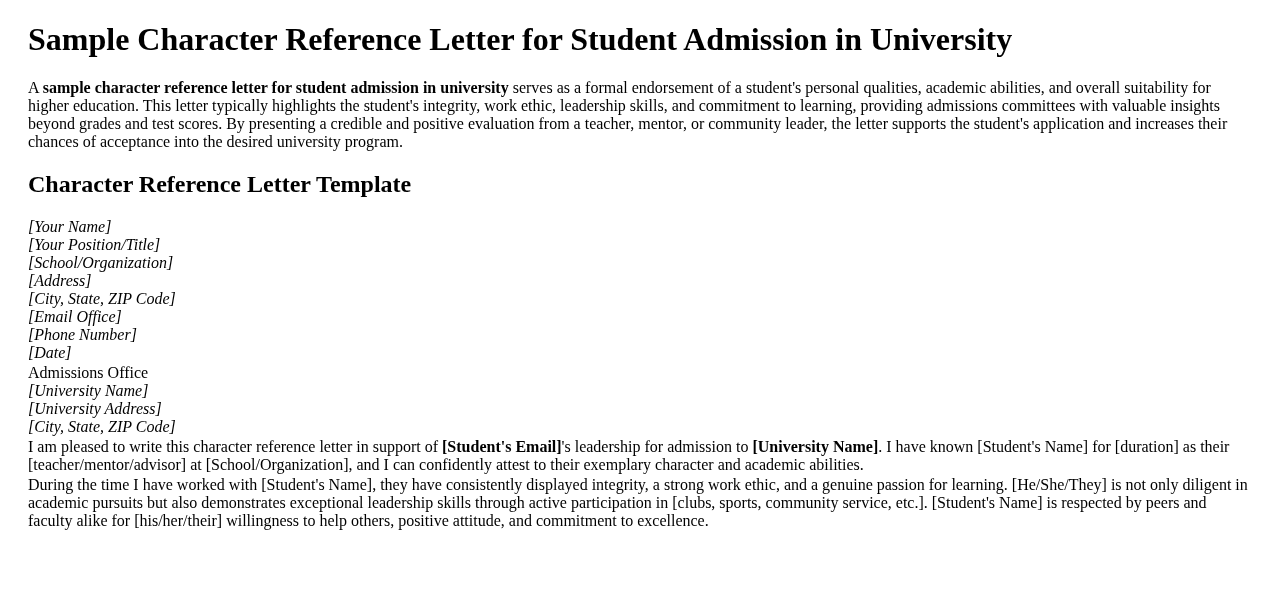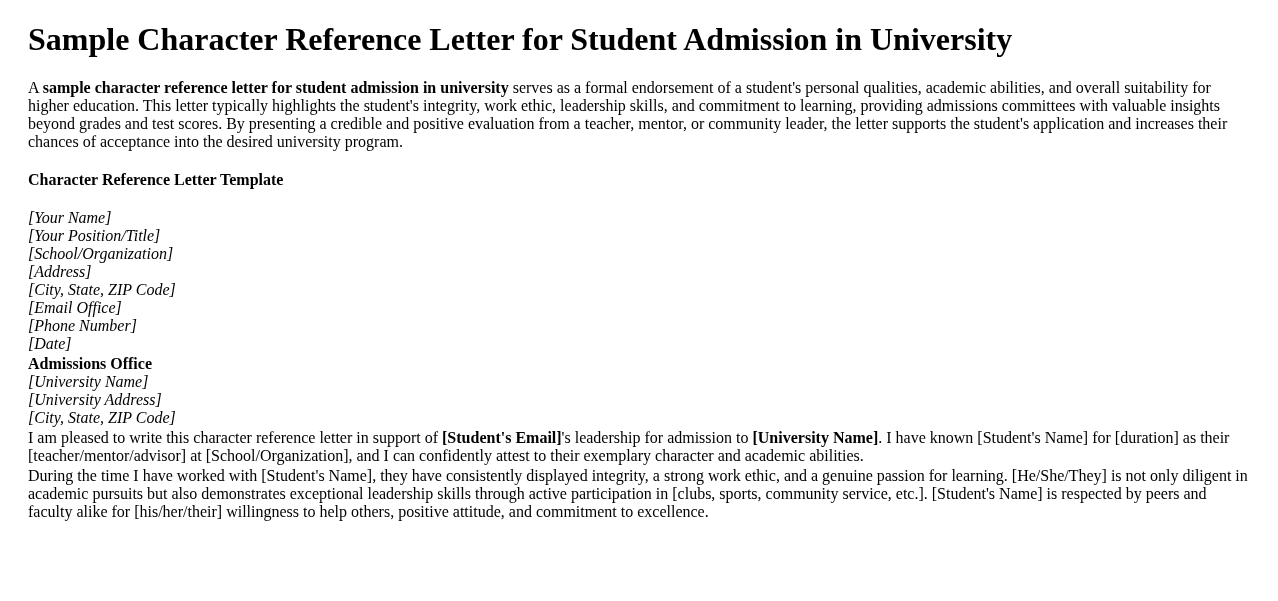--- a/index.html
+++ b/index.html
@@ -18,33 +18,33 @@
   .page {
     margin: 8px 28px 0 28px;
   }
   h1.doc-title {
     font-size: 32px;
     font-weight: bold;
     margin: 21px 0;
     line-height: 1.15;
   }
   h2.section-heading {
-    font-size: 16px;
+    font-size: 24px;
     font-weight: bold;
     margin: 20px 0;
     line-height: 1.15;
   }
   p {
     margin: 2px 0;
   }
   .addr {
     font-style: italic;
   }
   .office-label {
-    font-weight: bold;
+    font-weight: normal;
     font-style: normal;
     text-align: right;
   }
   b, .bold {
     font-weight: bold;
   }
 </style>
 </head>
 <body>
 

